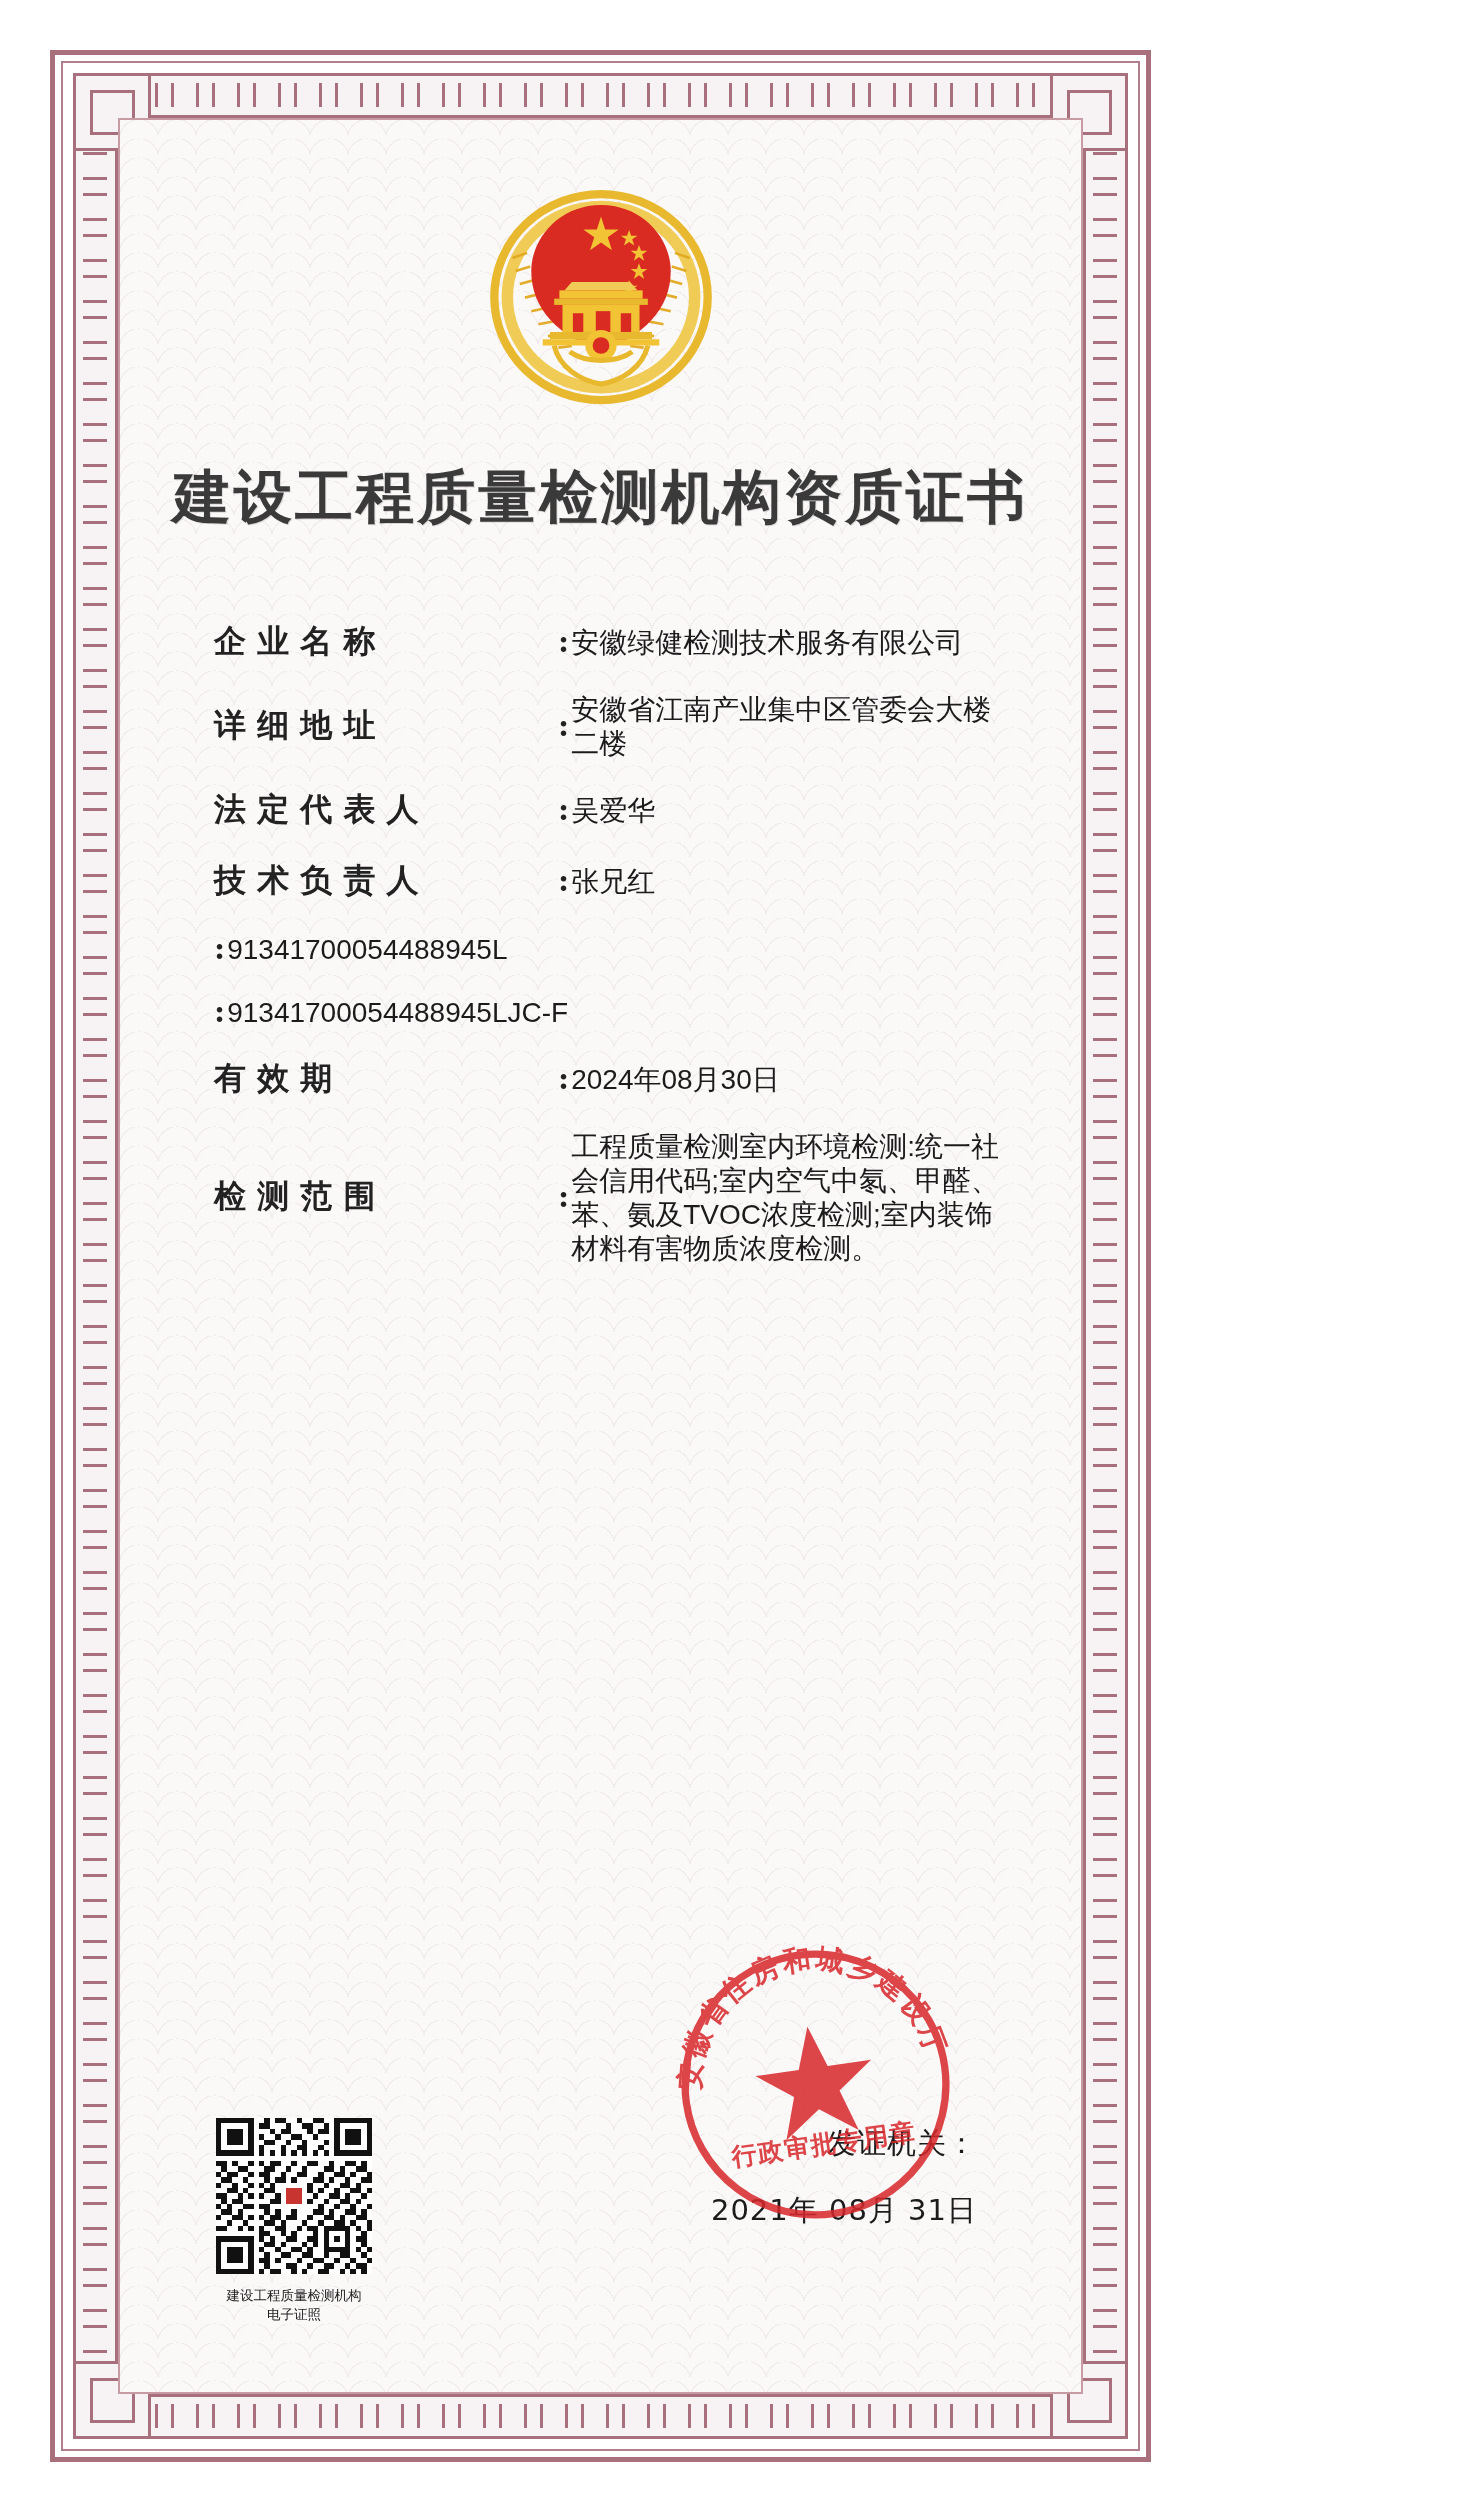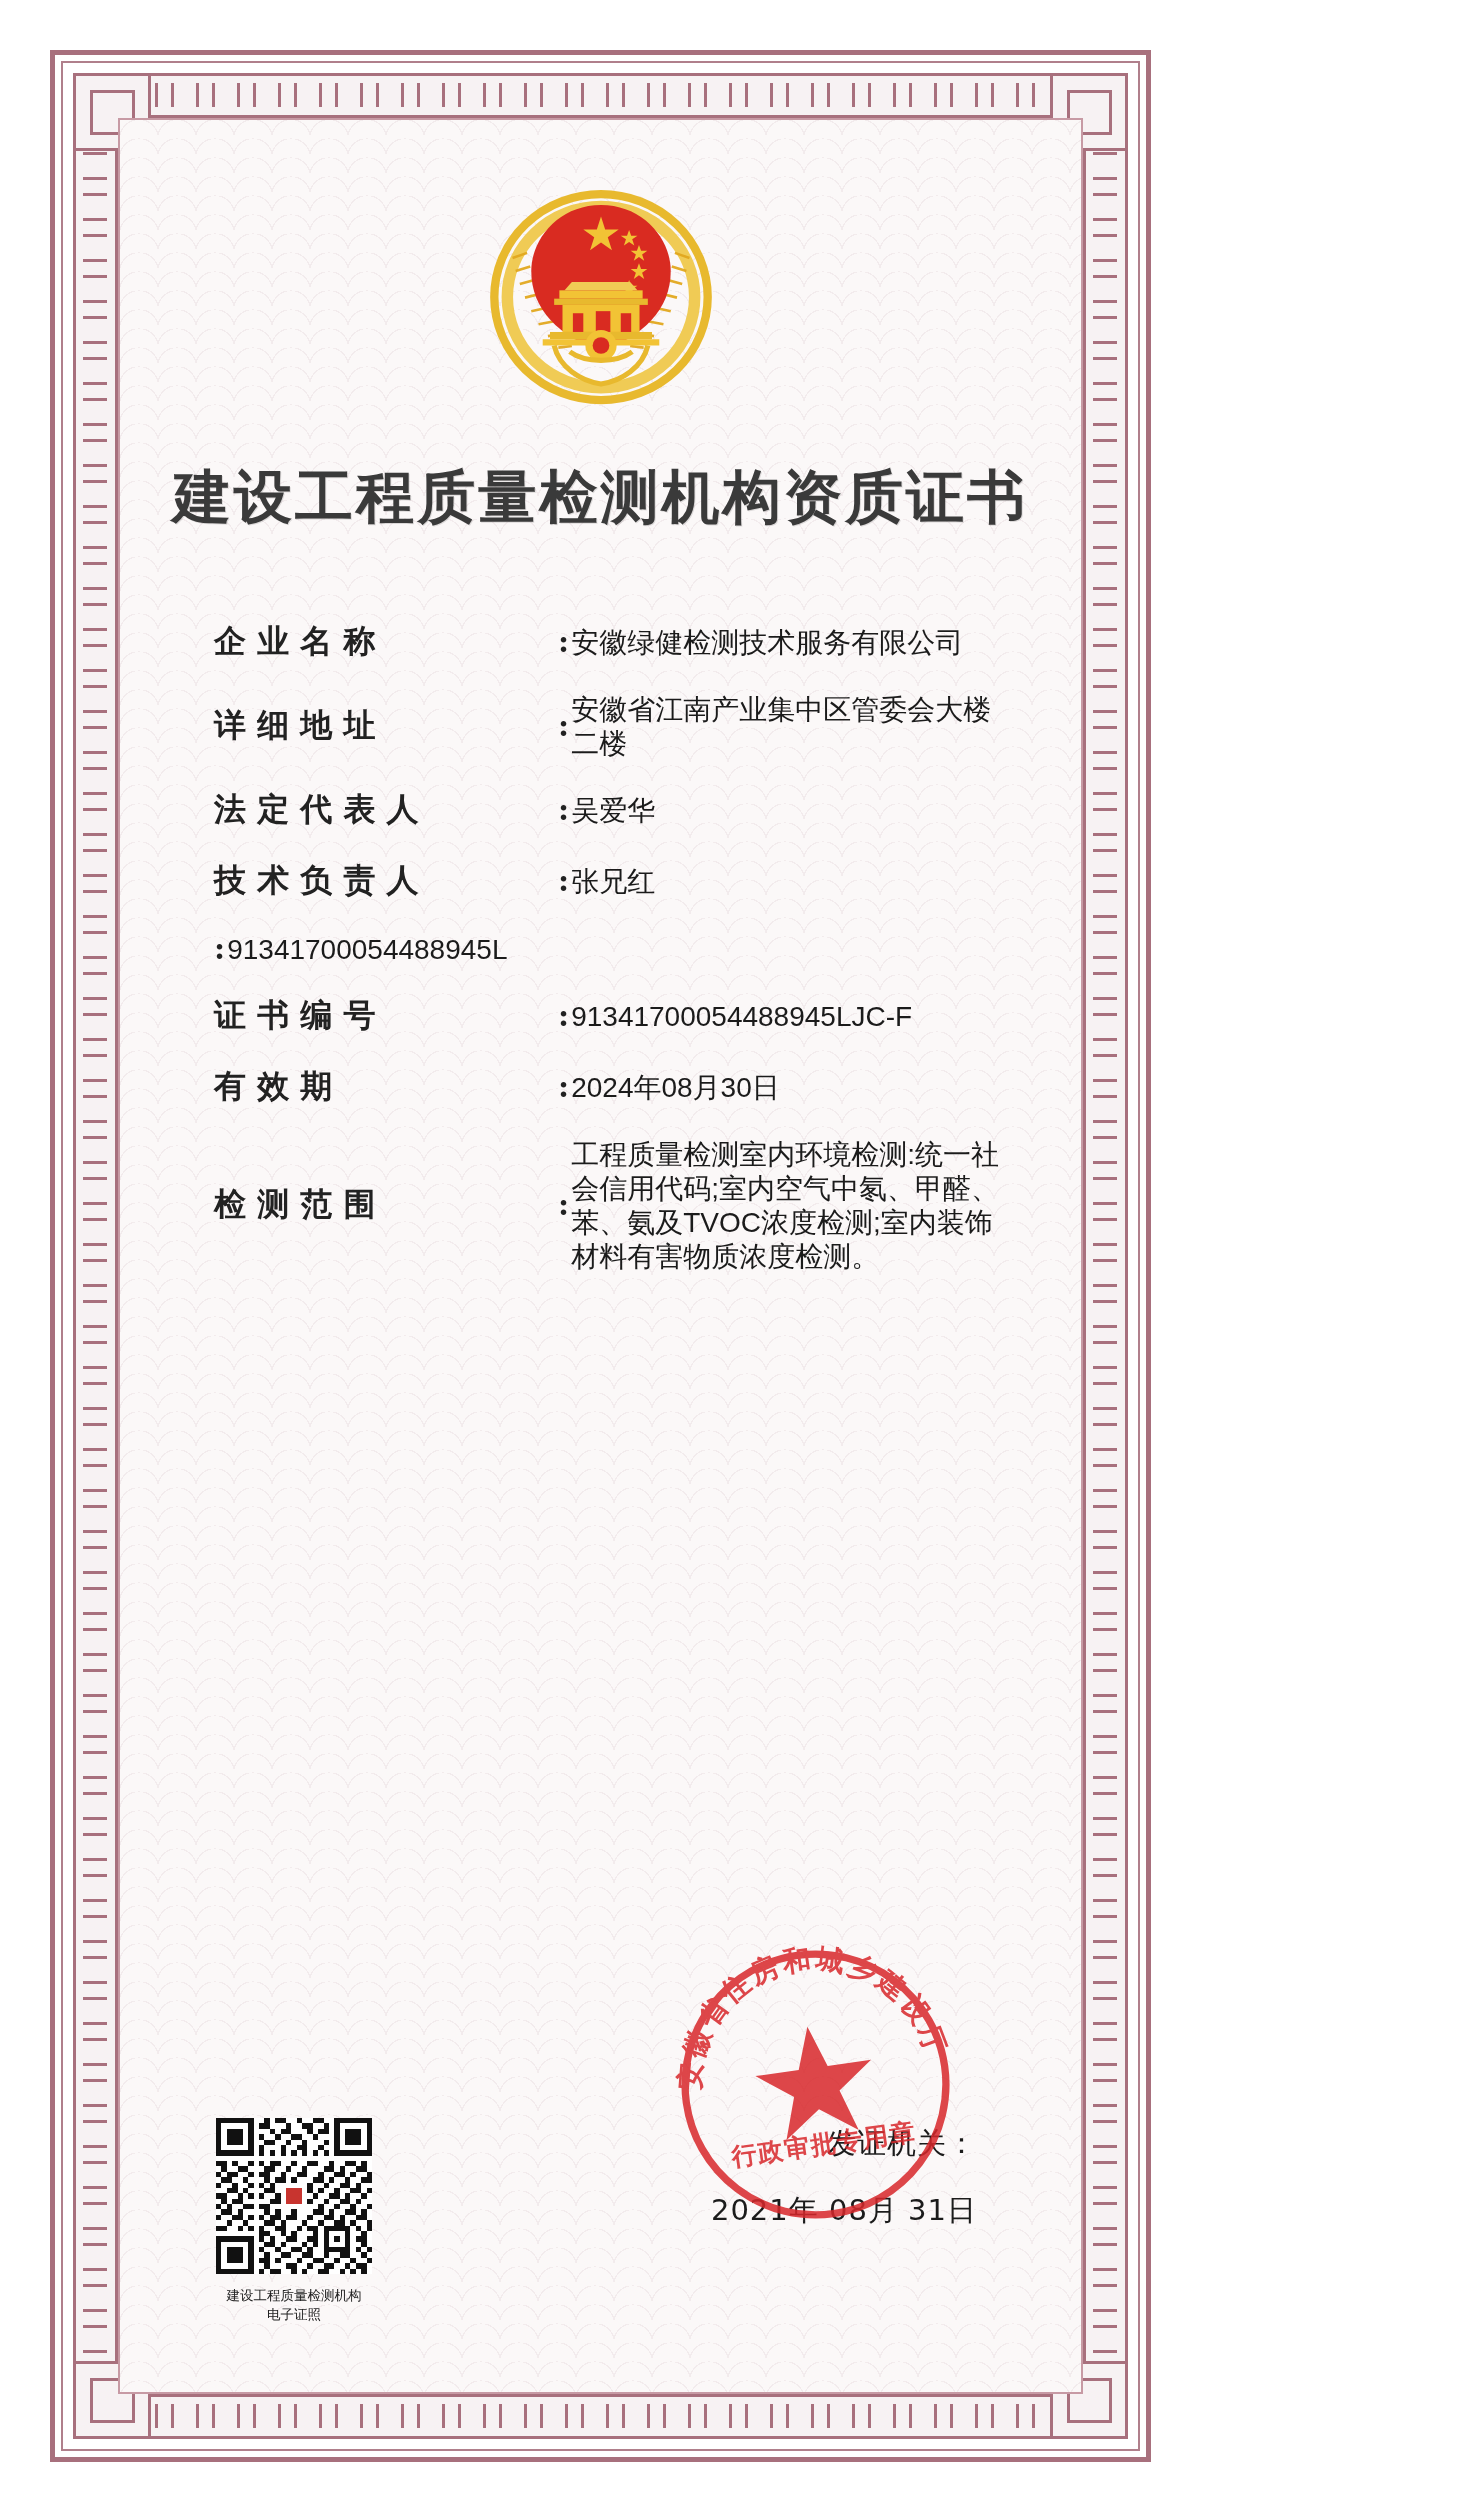--- a/index.html
+++ b/index.html
@@ -358,21 +358,20 @@
         <div class="colon">:</div>
         <div class="value">张兄红</div>
       </div>
 
       <div class="row">
         <div class="colon">:</div>
         <div class="value">91341700054488945L</div>
       </div>
 
       <div class="row">
-        <div class="label">证 书 编 号</div>
         <div class="colon">:</div>
         <div class="value">91341700054488945LJC-F</div>
       </div>
 
       <div class="row">
         <div class="label">有    效    期</div>
         <div class="colon">:</div>
         <div class="value">2024年08月30日</div>
       </div>
 

